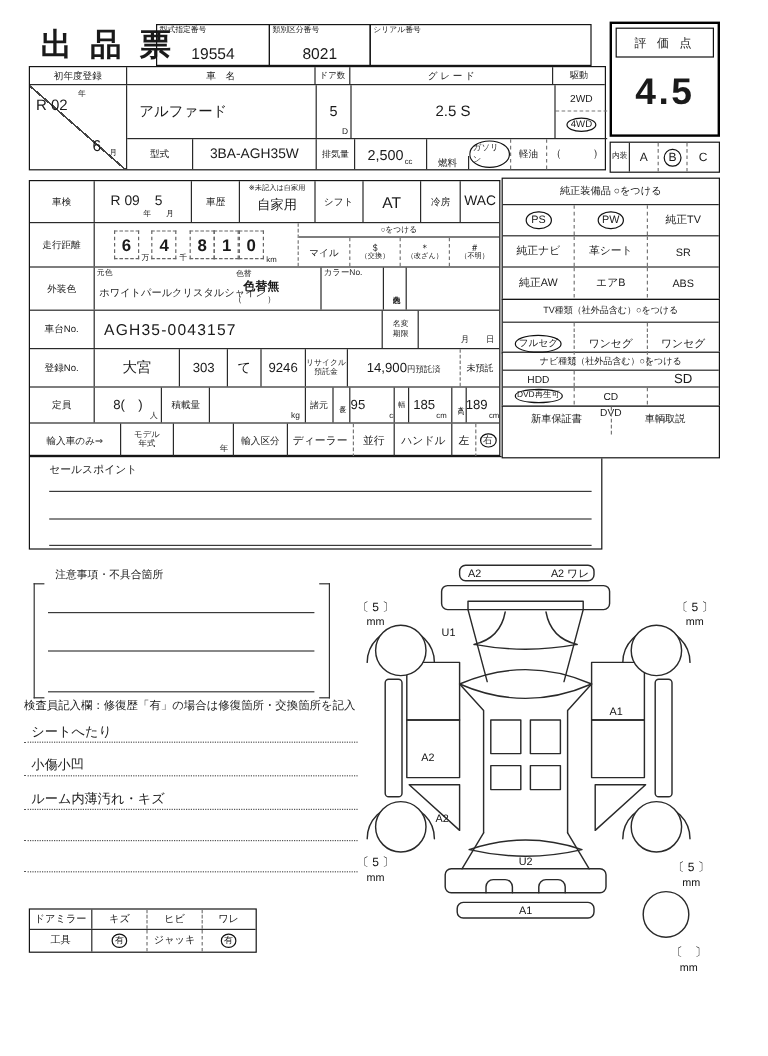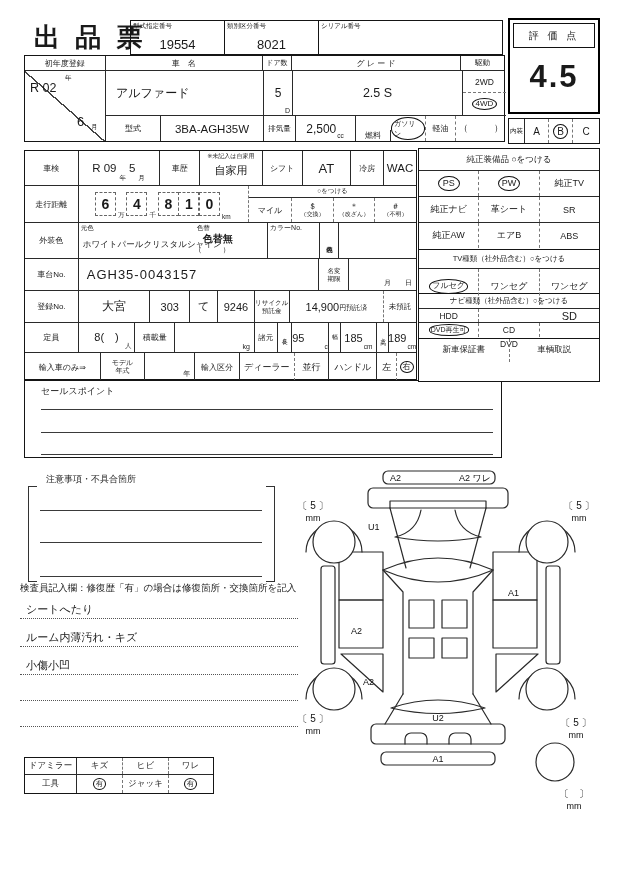--- a/index.html
+++ b/index.html
@@ -43,21 +43,21 @@
 </head>
 <body>
 
 <div class="abs" style="left:34px; top:20px; font-size:26px; font-weight:bold; letter-spacing:4px;">出 品 票</div>
 
 <div class="abs" style="left:130px; top:20px; height:35px; display:flex;">
   <div class="hdrbox" style="width:95px;">
     <span class="corner">型式指定番号</span>
     <span class="big">19554</span>
   </div>
-  <div class="hdrbox" style="width:95px; margin-left:-1px;">
+  <div class="hdrbox" style="width:85px; margin-left:-1px;">
     <span class="corner">類別区分番号</span>
     <span class="big">8021</span>
   </div>
   <div class="hdrbox" style="width:185px; margin-left:-1px;">
     <span class="corner">シリアル番号</span>
     <span class="big"></span>
   </div>
 </div>
 
 <div class="abs" style="left:508px; top:18px; width:92px; height:96px; border:2.5px solid #000;">
@@ -341,22 +341,22 @@
 <div class="abs" style="left:46px; top:473px; font-size:9px;">注意事項・不具合箇所</div>
 <div class="abs" style="left:28px; top:486px; width:9px; height:96px; border-left:1.5px solid #333; border-top:1.5px solid #333; border-bottom:1.5px solid #333;"></div>
 <div class="abs" style="left:266px; top:486px; width:9px; height:96px; border-right:1.5px solid #333; border-top:1.5px solid #333; border-bottom:1.5px solid #333;"></div>
 <div class="abs thinline" style="left:40px; top:510px; width:222px;"></div>
 <div class="abs thinline" style="left:40px; top:542px; width:222px;"></div>
 <div class="abs thinline" style="left:40px; top:576px; width:222px;"></div>
 
 <div class="abs" style="left:20px; top:582px; width:300px; font-size:9.5px;">検査員記入欄：修復歴「有」の場合は修復箇所・交換箇所を記入</div>
 <div class="abs" style="left:20px; top:600px; width:278px;">
   <div class="note-line">シートへたり</div>
+  <div class="note-line">小傷小凹</div>
   <div class="note-line">ルーム内薄汚れ・キズ</div>
-  <div class="note-line">小傷小凹</div>
   <div class="note-line"></div>
   <div class="note-line"></div>
 </div>
 
 <div class="abs bx" style="left:24px; top:757px; width:190px;">
   <div class="r" style="height:17px;">
     <div class="c" style="width:52px; font-size:8.5px;">ドアミラー</div>
     <div class="c dash" style="width:46px; font-size:8.5px;">キズ</div>
     <div class="c dash" style="width:46px; font-size:8.5px;">ヒビ</div>
     <div class="c last" style="width:43px; font-size:8.5px;">ワレ</div>

